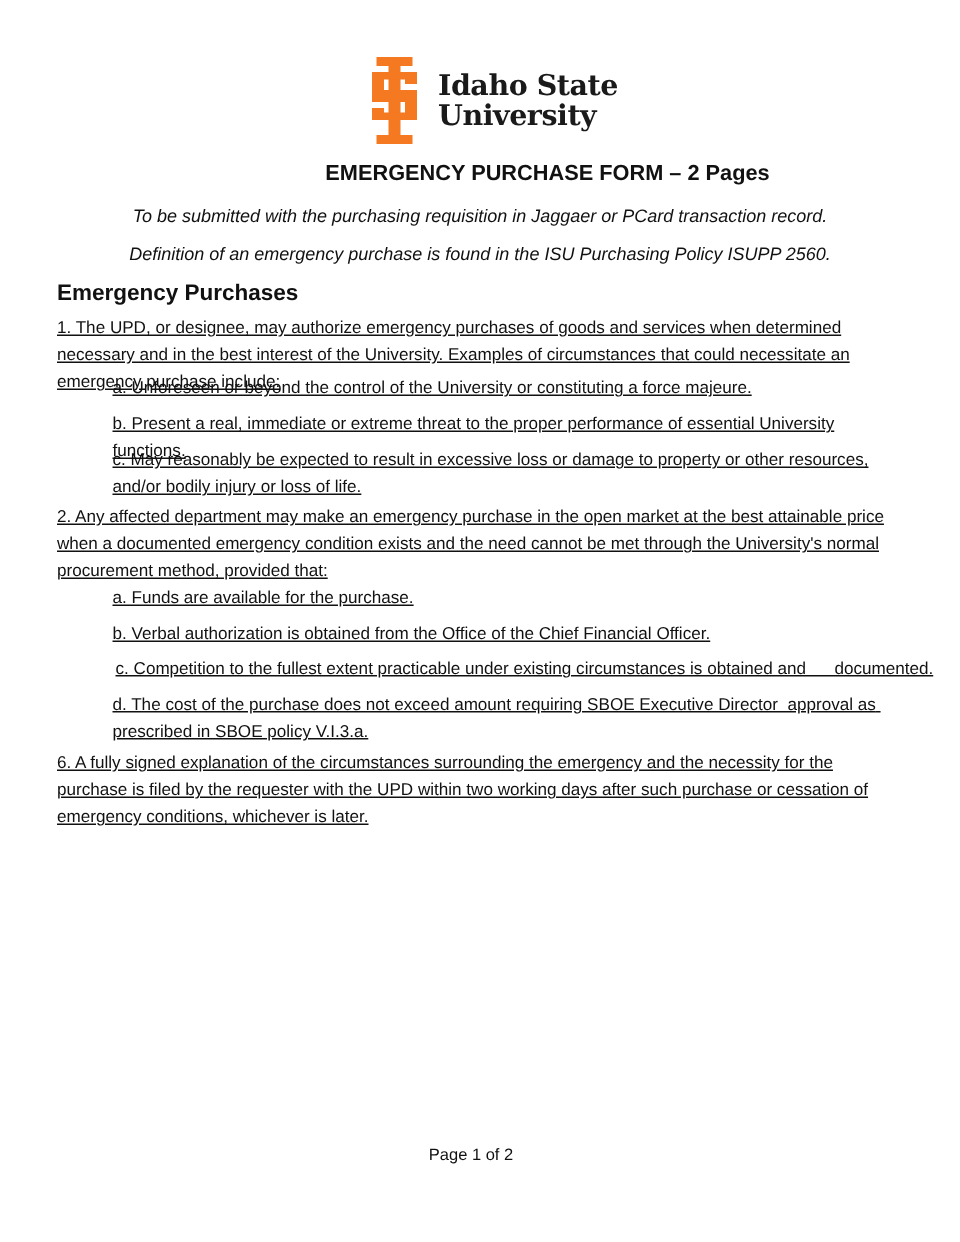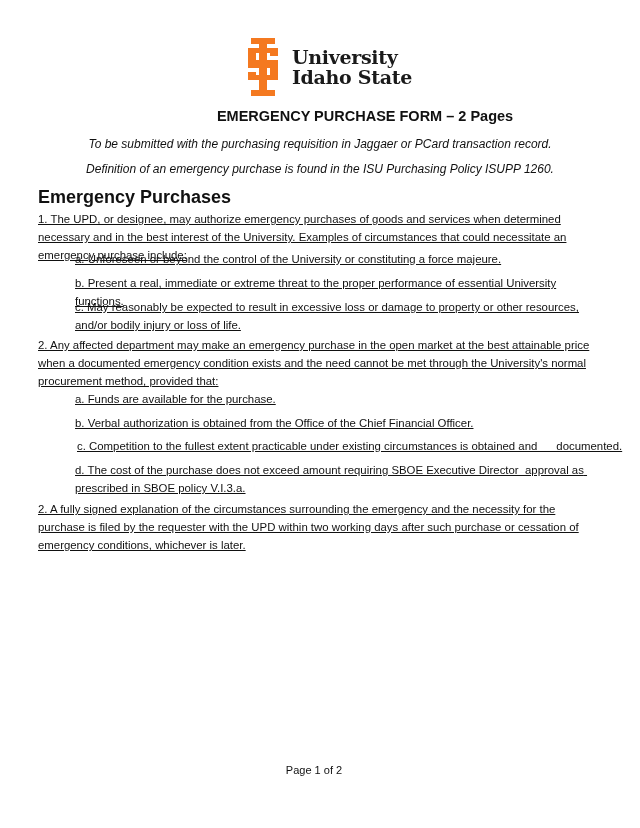--- a/index.html
+++ b/index.html
@@ -6,55 +6,55 @@
   body { width: 640px; height: 828px; position: relative; overflow: hidden;
          font-family: "Liberation Sans", sans-serif; color: #111; }
   .logo { position: absolute; left: 244px; top: 38px; display: flex; align-items: center; }
   .logo svg { display: block; }
   .logo-text { margin-left: 10px; font-family: "DejaVu Serif", serif; font-size: 19px;
                line-height: 20px; color: #1a1a1a; font-weight: bold; letter-spacing: -0.3px; }
   .title { position: absolute; top: 108px; left: 0; width: 640px; text-align: center;
            font-size: 14.5px; font-weight: bold; padding-left: 45px; }
   .sub { position: absolute; left: 0; width: 640px; text-align: center; font-style: italic;
          font-size: 12px; }
-  .heading { position: absolute; left: 38px; top: 187px; font-size: 18px; font-weight: bold; }
+  .heading { position: absolute; left: 38px; top: 187px; font-size: 15px; font-weight: bold; }
   .para { position: absolute; left: 38px; width: 565px; font-size: 11.4px; line-height: 18px; text-decoration: underline; }
   .item { position: absolute; left: 75px; width: 530px; font-size: 11.4px; line-height: 18px; text-decoration: underline; }
   .footer { position: absolute; top: 764px; left: 0; width: 628px; text-align: center; font-size: 11px; }
 </style>
 </head>
 <body>
 
 <div class="logo">
   <svg width="38" height="58" viewBox="0 0 38 58">
     <g fill="#F47920">
       <rect x="7" y="0" width="24" height="6"></rect>
       <rect x="15" y="0" width="8" height="58"></rect>
       <rect x="7" y="52" width="24" height="6"></rect>
       <path d="M4 10 H34 V18 H26 V15 H12 V22 H34 V42 H4 V34 H12 V37 H26 V30 H4 Z"></path>
     </g>
   </svg>
   <div class="logo-text">
+    <div>Idaho State</div>
     <div>University</div>
-    <div>Idaho State</div>
   </div>
 </div>
 
 <div class="title">EMERGENCY PURCHASE FORM – 2 Pages</div>
 <div class="sub" style="top:137px">To be submitted with the purchasing requisition in Jaggaer or PCard transaction record.</div>
-<div class="sub" style="top:162px">Definition of an emergency purchase is found in the ISU Purchasing Policy ISUPP 1260.</div>
+<div class="sub" style="top:162px">Definition of an emergency purchase is found in the ISU Purchasing Policy ISUPP 2560.</div>
 
 <div class="heading">Emergency Purchases</div>
 
 <div class="para" style="top:210px">1. The UPD, or designee, may authorize emergency purchases of goods and services when determined necessary and in the best interest of the University. Examples of circumstances that could necessitate an emergency purchase include:</div>
 <div class="item" style="top:250px">a. Unforeseen or beyond the control of the University or constituting a force majeure.</div>
 <div class="item" style="top:274px">b. Present a real, immediate or extreme threat to the proper performance of essential University functions.</div>
 <div class="item" style="top:298px">c. May reasonably be expected to result in excessive loss or damage to   property or other resources, and/or bodily injury or loss of life.</div>
 
 <div class="para" style="top:336px">2. Any affected department may make an emergency purchase in the open market at the best attainable price when a documented emergency condition exists and the need cannot be met through the University's normal procurement method, provided that:</div>
 <div class="item" style="top:390px">a. Funds are available for the purchase.</div>
 <div class="item" style="top:414px">b. Verbal authorization is obtained from the Office of the Chief Financial Officer.</div>
 <div class="item" style="top:437px;left:77px;white-space:pre">c. Competition to the fullest extent practicable under existing circumstances is obtained and      documented.</div>
 <div class="item" style="top:461px;white-space:pre-wrap">d. The cost of the purchase does not exceed amount requiring SBOE Executive Director  approval as prescribed in SBOE policy V.I.3.a.</div>
 
-<div class="para" style="top:500px">2. A fully signed explanation of the circumstances surrounding the emergency and the necessity for the purchase is filed by the requester with the UPD within two working days after such purchase or cessation of emergency conditions, whichever is later.</div>
+<div class="para" style="top:500px">6. A fully signed explanation of the circumstances surrounding the emergency and the necessity for the purchase is filed by the requester with the UPD within two working days after such purchase or cessation of emergency conditions, whichever is later.</div>
 
 <div class="footer">Page 1 of 2</div>
 
 </body></html>

